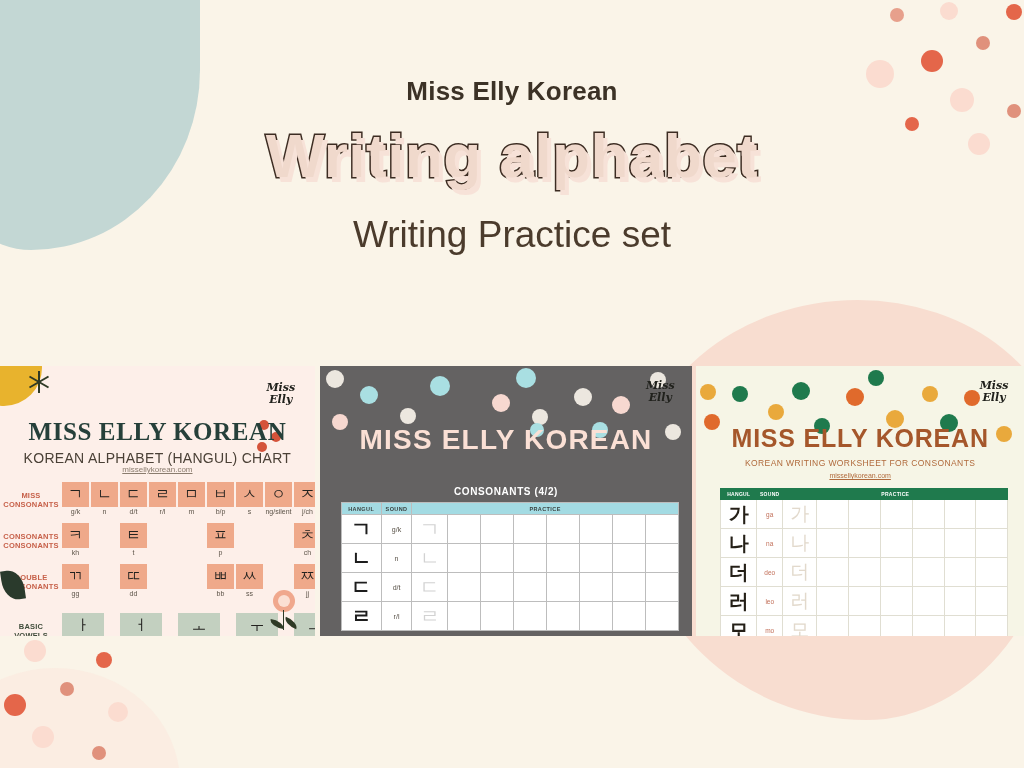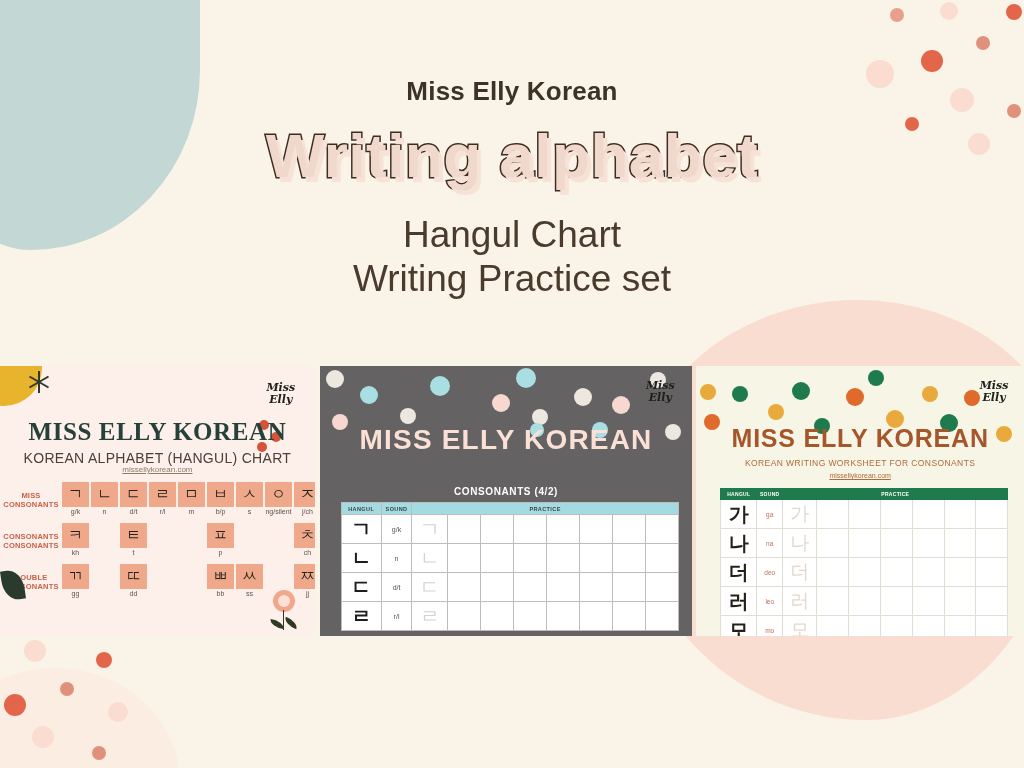--- a/index.html
+++ b/index.html
@@ -270,21 +270,20 @@
       <span class="dot" style="left: 108px; top: 702px; width: 20px; height: 20px; background: rgb(251, 220, 208);"></span>
       <span class="dot" style="left: 32px; top: 726px; width: 22px; height: 22px; background: rgb(251, 220, 208);"></span>
       <span class="dot" style="left: 92px; top: 746px; width: 14px; height: 14px; background: rgb(224, 145, 124);"></span>
     </div>
 </div>
 
 <div class="header">
   <div class="brand">Miss Elly Korean</div>
   <div class="maintitle">Writing alphabet</div>
   <div class="subtitle">
-    <div>Hangul Chart</div>
     <div>Writing Practice set</div>
   </div>
 </div>
 
 <div class="cards">
 
   <div class="card card-left">
     <div class="yellow-corner"></div>
     <div class="sparkle">
         <i></i>
@@ -426,20 +425,43 @@
               <div class="glyph">ㅆ</div>
               <div class="rom">ss</div>
             </div>
             <div class="cell">
               <div class="glyph empty"></div>
               <div class="rom"></div>
             </div>
             <div class="cell">
               <div class="glyph">ㅉ</div>
               <div class="rom">jj</div>
+            </div>
+          </div>
+        </div>
+        <div class="chart-row vowel-row">
+          <div class="row-label green">
+            <div>BASIC</div>
+            <div>VOWELS</div>
+          </div>
+          <div class="cells">
+            <div class="cell vowel-cell">
+              <div class="glyph vowel">ㅏ</div>
+            </div>
+            <div class="cell vowel-cell">
+              <div class="glyph vowel">ㅓ</div>
+            </div>
+            <div class="cell vowel-cell">
+              <div class="glyph vowel">ㅗ</div>
+            </div>
+            <div class="cell vowel-cell">
+              <div class="glyph vowel">ㅜ</div>
+            </div>
+            <div class="cell vowel-cell">
+              <div class="glyph vowel">ㅡ</div>
             </div>
           </div>
         </div>
       </div>
     <div class="bigleaf"></div>
     <div class="flower">
       <div class="pet"></div>
         <div class="pet2"></div>
         <div class="stem"></div>
       <div class="leaf leafA"></div>

